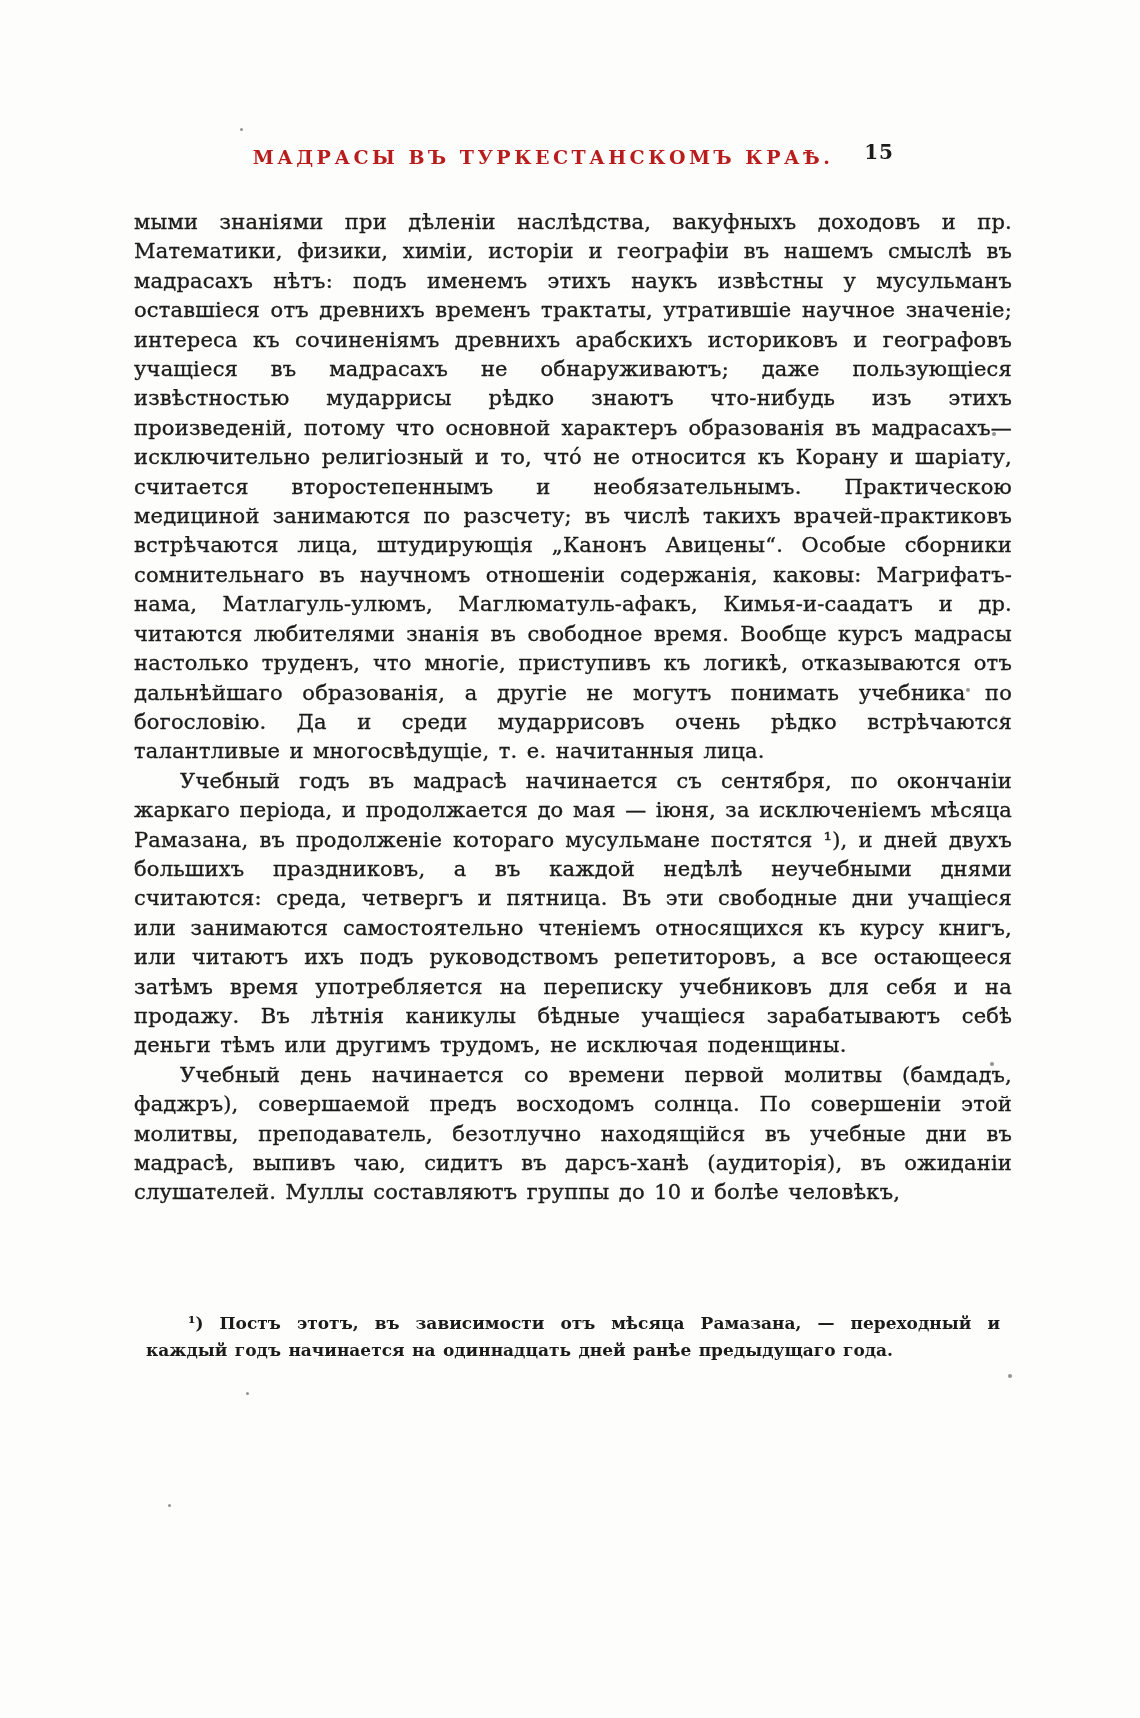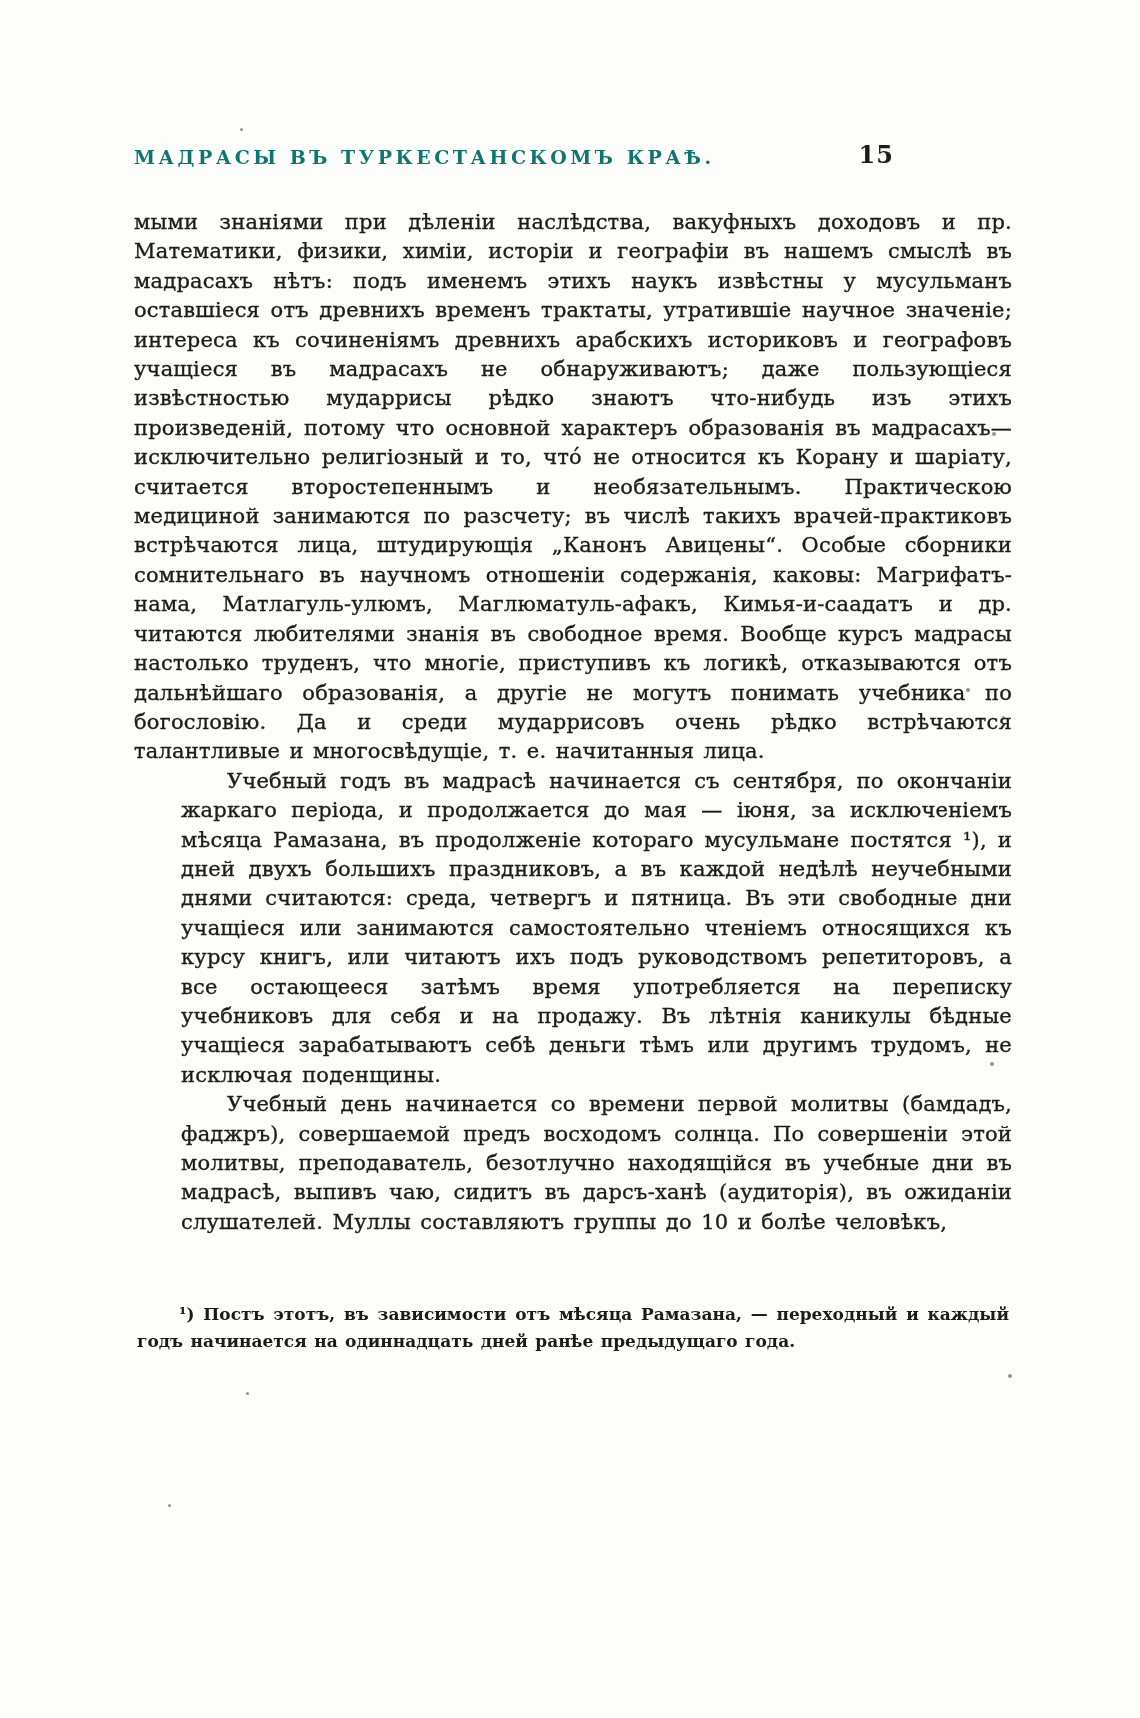--- a/index.html
+++ b/index.html
@@ -20,32 +20,32 @@
       inset: 0;
     }
     .header-row {
       position: absolute;
       top: 146px;
       left: 134px;
       width: 878px;
       height: 30px;
     }
     .title {
-      text-align: left;
+      text-align: center;
       font-size: 19px;
       font-weight: bold;
       letter-spacing: 3.5px;
-      color: #0f766e;
+      color: #b91c1c;
       padding-right: 60px;
     }
     .page-number {
       position: absolute;
       top: -6px;
       right: 118px;
-      font-size: 24px;
+      font-size: 20px;
       font-weight: bold;
       letter-spacing: 1px;
       text-align: right;
     }
     .body-text {
       position: absolute;
       top: 208px;
       left: 134px;
       width: 878px;
       font-size: 21px;
@@ -53,37 +53,36 @@
       text-align: justify;
       word-spacing: 2.5px;
       letter-spacing: 0.2px;
       -webkit-text-stroke: 0.35px currentColor;
     }
     .body-text p {
       margin: 0;
     }
     .body-text p.indent {
       text-indent: 46px;
-      margin-left: 47px;
     }
     .footnote {
       position: absolute;
       top: 1298px;
       left: 134px;
       width: 878px;
       font-size: 17px;
       line-height: 27px;
       font-weight: bold;
       text-align: justify;
       text-indent: 42px;
       word-spacing: 1.5px;
       color: #1b1b1b;
     }
     .footnote p {
-      margin: 3px;
+      margin: 12px;
     }
     .speck {
       position: absolute;
       background: #3a3a3a;
       border-radius: 50%;
       opacity: 0.55;
     }
   </style>
 </head>
 <body>

